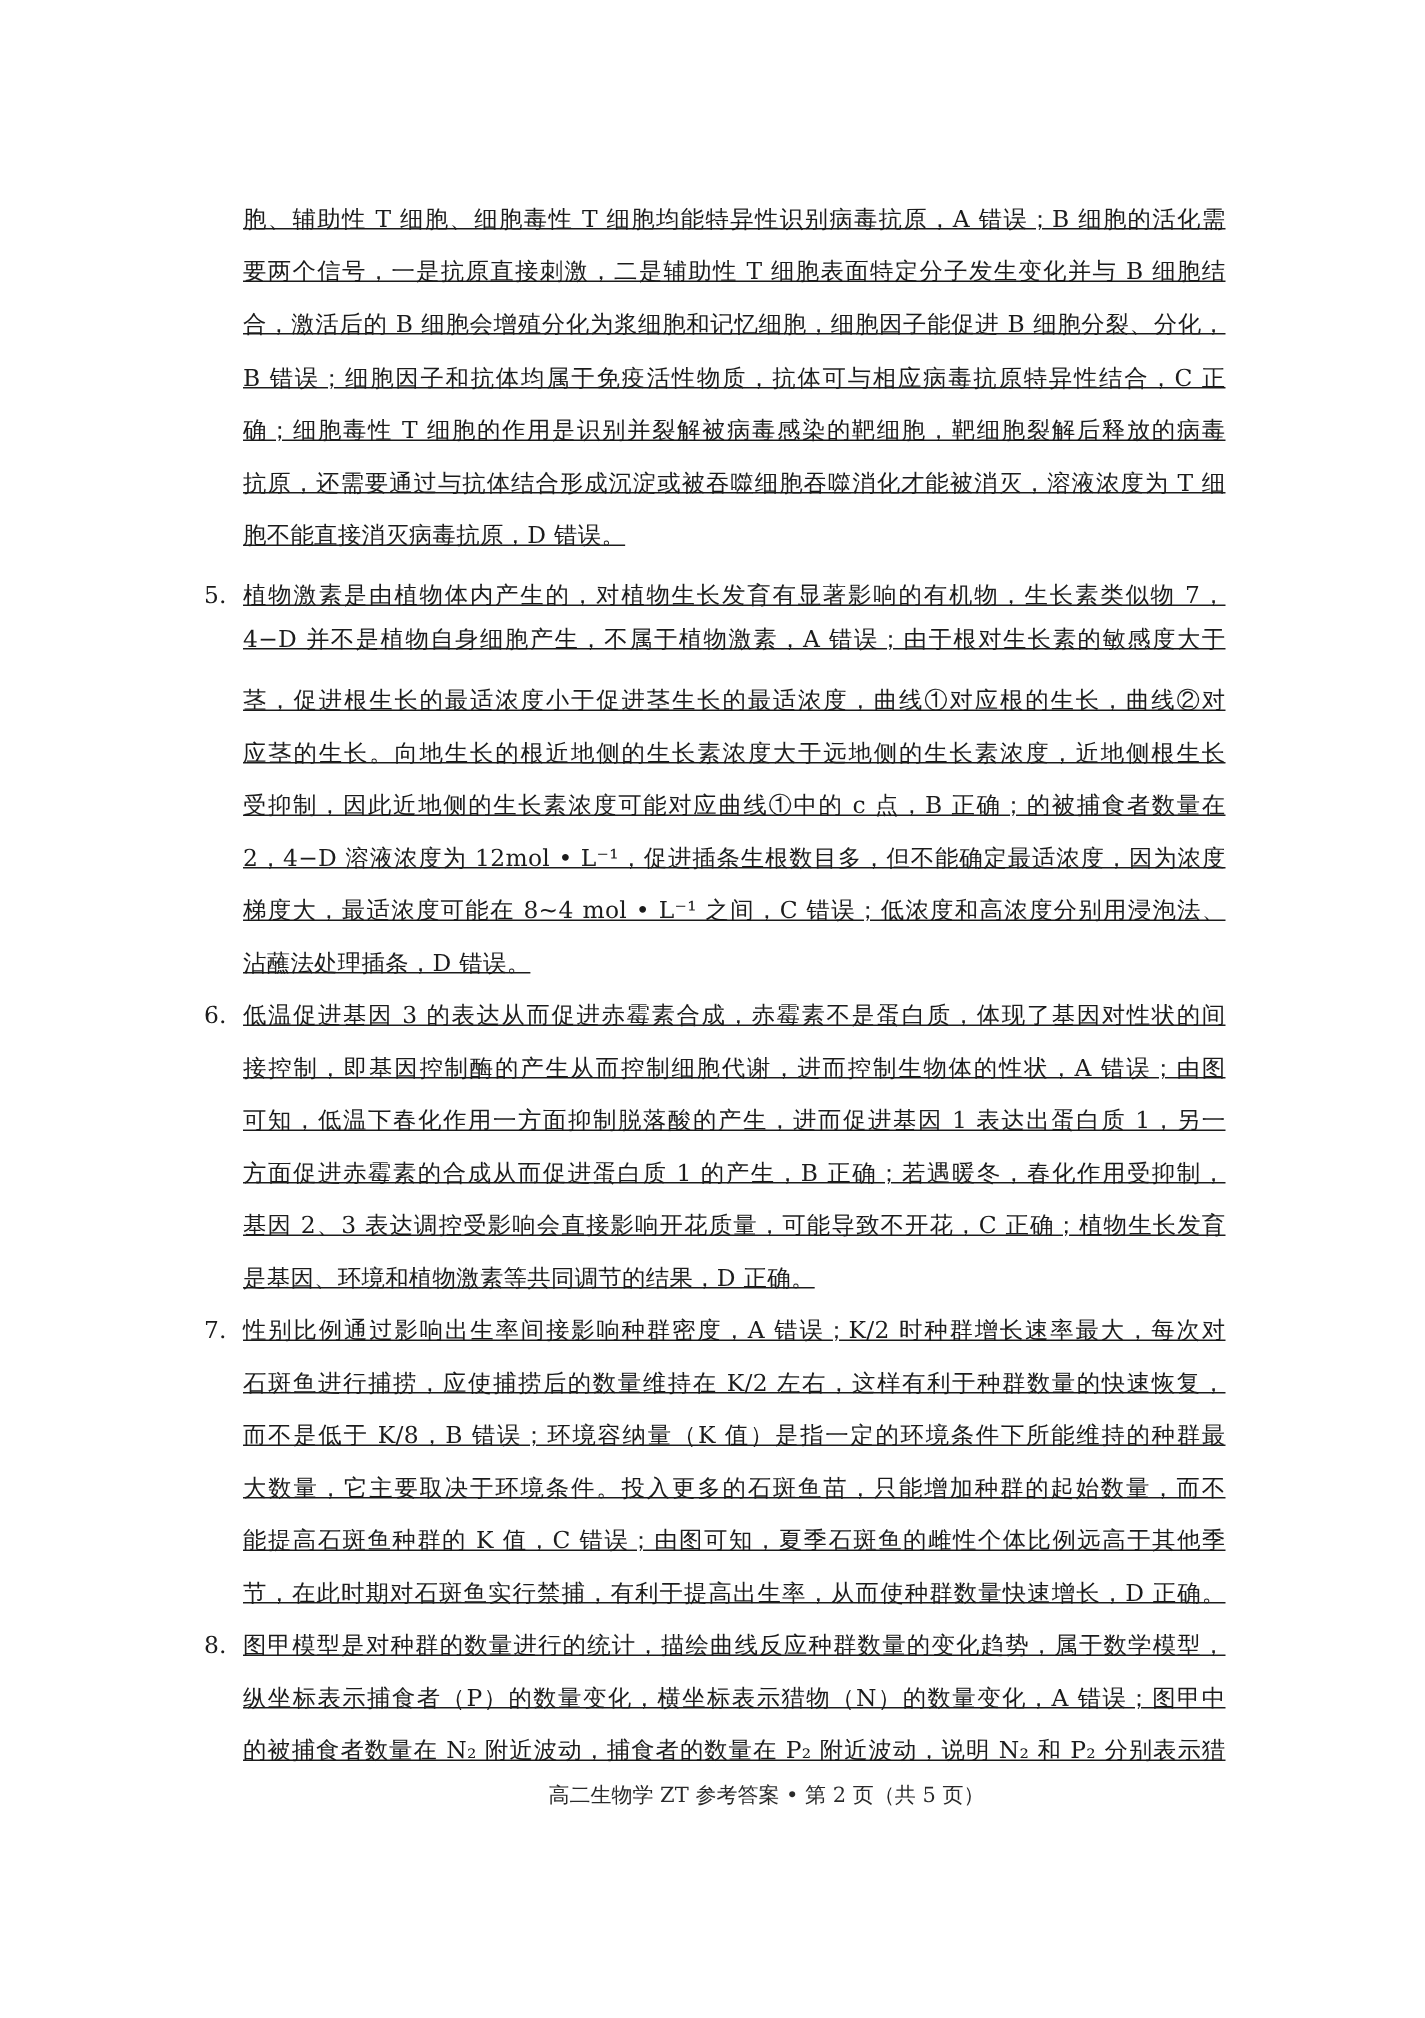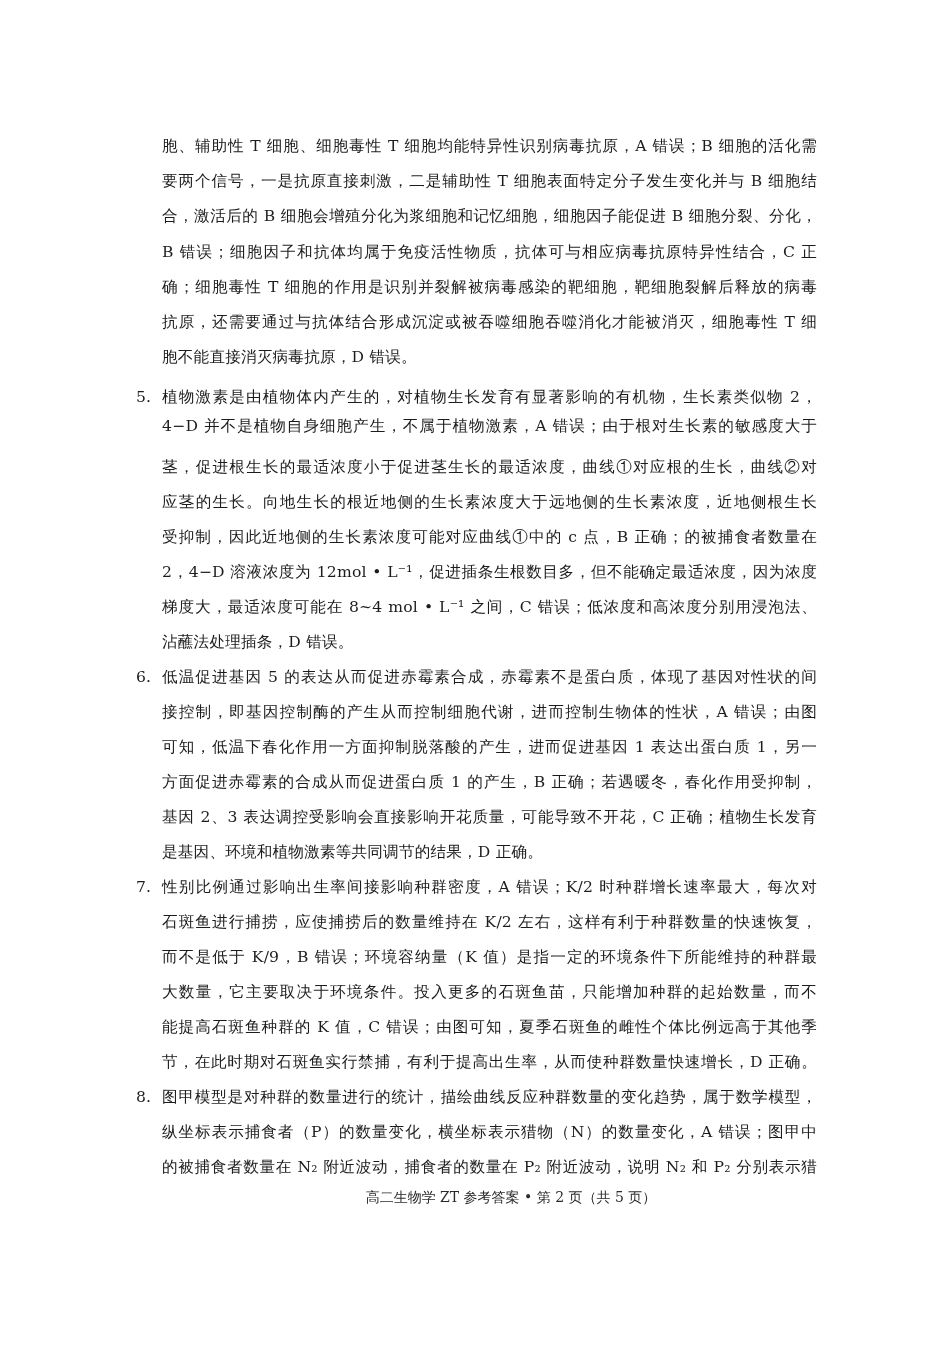--- a/index.html
+++ b/index.html
@@ -1,67 +1,67 @@
 <!DOCTYPE html>
 <html><head>
 <meta charset="utf-8">
 <style>
   html, body { margin: 0; padding: 0; background: #ffffff; }
   body { width: 950px; height: 1345px; position: relative; overflow: hidden;
          font-family: "DejaVu Serif", "Liberation Serif", serif; color: #1c1c1c; }
   .page { position: absolute; left: 0; top: 0; width: 950px; height: 1345px; }
   .line { position: absolute; left: 162px; width: 655px; font-size: 15.6px; line-height: 20px;
-          white-space: nowrap; text-align: justify; text-align-last: justify; letter-spacing: 0.2px; }
+          white-space: nowrap; text-align: justify; text-align-last: justify; letter-spacing: 0.2px; text-decoration: underline; }
   .line.last { text-align-last: left; }
   .num { position: absolute; left: 136px; font-size: 15.6px; line-height: 20px; }
   .footer { position: absolute; top: 1187px; left: 0; width: 950px; text-align: center;
             font-size: 14px; line-height: 20px; color: #2a2a2a; padding-left: 36px; }
 </style>
 </head>
 <body>
 
 <div class="page">
 
   <div>
     <div class="line" style="top:136px">胞、辅助性 T 细胞、细胞毒性 T 细胞均能特异性识别病毒抗原，A 错误；B 细胞的活化需</div>
     <div class="line" style="top:171px">要两个信号，一是抗原直接刺激，二是辅助性 T 细胞表面特定分子发生变化并与 B 细胞结</div>
     <div class="line" style="top:206px">合，激活后的 B 细胞会增殖分化为浆细胞和记忆细胞，细胞因子能促进 B 细胞分裂、分化，</div>
     <div class="line" style="top:242px">B 错误；细胞因子和抗体均属于免疫活性物质，抗体可与相应病毒抗原特异性结合，C 正</div>
     <div class="line" style="top:277px">确；细胞毒性 T 细胞的作用是识别并裂解被病毒感染的靶细胞，靶细胞裂解后释放的病毒</div>
-    <div class="line" style="top:312px">抗原，还需要通过与抗体结合形成沉淀或被吞噬细胞吞噬消化才能被消灭，细胞毒性 T 细</div>
+    <div class="line" style="top:312px">抗原，还需要通过与抗体结合形成沉淀或被吞噬细胞吞噬消化才能被消灭，溶液浓度为 T 细</div>
     <div class="line last" style="top:347px">胞不能直接消灭病毒抗原，D 错误。</div>
   </div>
 
   <div>
     <div class="num" style="top:387px">5.</div>
-    <div class="line" style="top:387px">植物激素是由植物体内产生的，对植物生长发育有显著影响的有机物，生长素类似物 2，</div>
+    <div class="line" style="top:387px">植物激素是由植物体内产生的，对植物生长发育有显著影响的有机物，生长素类似物 7，</div>
     <div class="line" style="top:416px">4−D 并不是植物自身细胞产生，不属于植物激素，A 错误；由于根对生长素的敏感度大于</div>
     <div class="line" style="top:457px">茎，促进根生长的最适浓度小于促进茎生长的最适浓度，曲线①对应根的生长，曲线②对</div>
     <div class="line" style="top:492px">应茎的生长。向地生长的根近地侧的生长素浓度大于远地侧的生长素浓度，近地侧根生长</div>
     <div class="line" style="top:527px">受抑制，因此近地侧的生长素浓度可能对应曲线①中的 c 点，B 正确；的被捕食者数量在</div>
     <div class="line" style="top:562px">2，4−D 溶液浓度为 12mol • L⁻¹，促进插条生根数目多，但不能确定最适浓度，因为浓度</div>
     <div class="line" style="top:597px">梯度大，最适浓度可能在 8~4 mol • L⁻¹ 之间，C 错误；低浓度和高浓度分别用浸泡法、</div>
     <div class="line last" style="top:632px">沾蘸法处理插条，D 错误。</div>
   </div>
 
   <div>
     <div class="num" style="top:667px">6.</div>
-    <div class="line" style="top:667px">低温促进基因 5 的表达从而促进赤霉素合成，赤霉素不是蛋白质，体现了基因对性状的间</div>
+    <div class="line" style="top:667px">低温促进基因 3 的表达从而促进赤霉素合成，赤霉素不是蛋白质，体现了基因对性状的间</div>
     <div class="line" style="top:702px">接控制，即基因控制酶的产生从而控制细胞代谢，进而控制生物体的性状，A 错误；由图</div>
     <div class="line" style="top:737px">可知，低温下春化作用一方面抑制脱落酸的产生，进而促进基因 1 表达出蛋白质 1，另一</div>
     <div class="line" style="top:772px">方面促进赤霉素的合成从而促进蛋白质 1 的产生，B 正确；若遇暖冬，春化作用受抑制，</div>
     <div class="line" style="top:807px">基因 2、3 表达调控受影响会直接影响开花质量，可能导致不开花，C 正确；植物生长发育</div>
     <div class="line last" style="top:842px">是基因、环境和植物激素等共同调节的结果，D 正确。</div>
   </div>
 
   <div>
     <div class="num" style="top:877px">7.</div>
     <div class="line" style="top:877px">性别比例通过影响出生率间接影响种群密度，A 错误；K/2 时种群增长速率最大，每次对</div>
     <div class="line" style="top:912px">石斑鱼进行捕捞，应使捕捞后的数量维持在 K/2 左右，这样有利于种群数量的快速恢复，</div>
-    <div class="line" style="top:947px">而不是低于 K/9，B 错误；环境容纳量（K 值）是指一定的环境条件下所能维持的种群最</div>
+    <div class="line" style="top:947px">而不是低于 K/8，B 错误；环境容纳量（K 值）是指一定的环境条件下所能维持的种群最</div>
     <div class="line" style="top:982px">大数量，它主要取决于环境条件。投入更多的石斑鱼苗，只能增加种群的起始数量，而不</div>
     <div class="line" style="top:1017px">能提高石斑鱼种群的 K 值，C 错误；由图可知，夏季石斑鱼的雌性个体比例远高于其他季</div>
     <div class="line" style="top:1052px">节，在此时期对石斑鱼实行禁捕，有利于提高出生率，从而使种群数量快速增长，D 正确。</div>
   </div>
 
   <div>
     <div class="num" style="top:1087px">8.</div>
     <div class="line" style="top:1087px">图甲模型是对种群的数量进行的统计，描绘曲线反应种群数量的变化趋势，属于数学模型，</div>
     <div class="line" style="top:1122px">纵坐标表示捕食者（P）的数量变化，横坐标表示猎物（N）的数量变化，A 错误；图甲中</div>
     <div class="line" style="top:1157px">的被捕食者数量在 N₂ 附近波动，捕食者的数量在 P₂ 附近波动，说明 N₂ 和 P₂ 分别表示猎</div>

